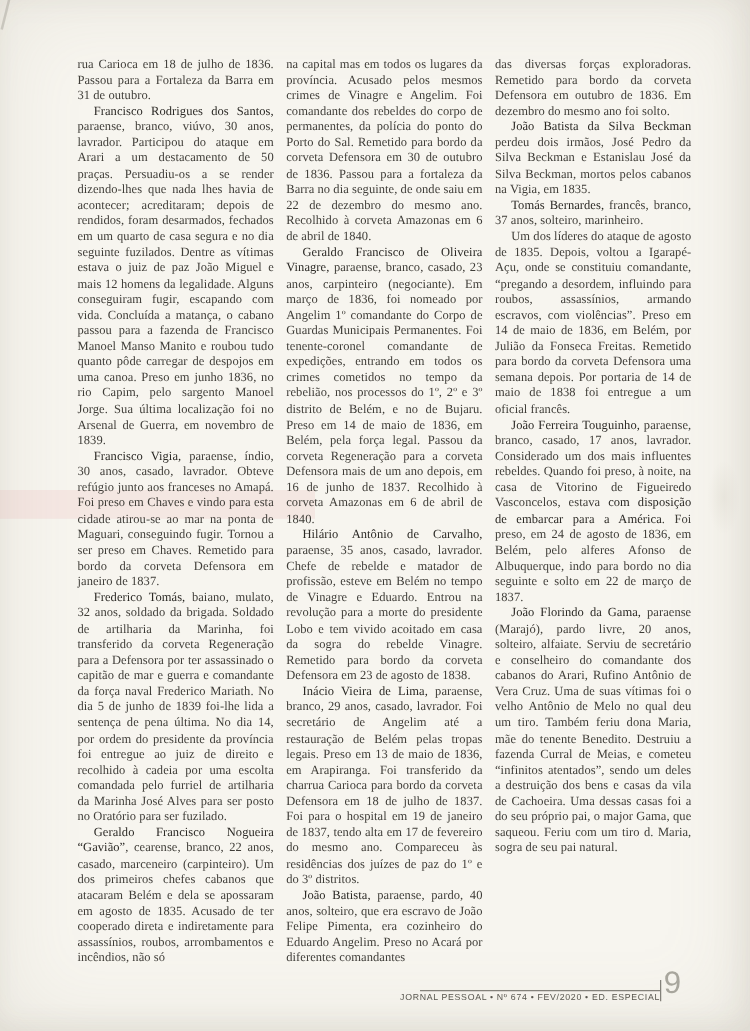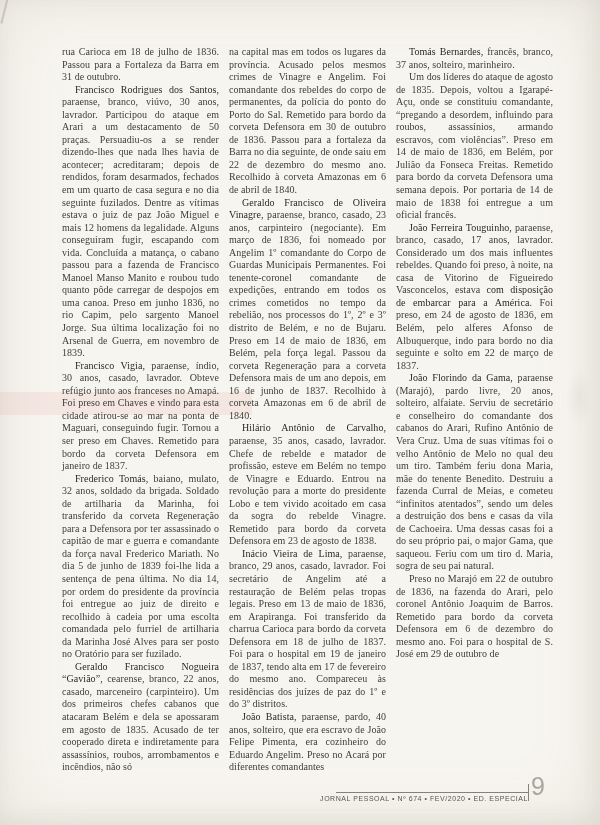--- a/index.html
+++ b/index.html
@@ -103,25 +103,26 @@
         <p class="indent"><b>Geraldo Francisco Nogueira “Gavião”</b><span>, cearense, branco, 22 anos, casado, marceneiro (carpinteiro). Um dos primeiros chefes cabanos que atacaram Belém e dela se apossaram em agosto de 1835. Acusado de ter cooperado direta e indiretamente para assassínios, roubos, arrombamentos e incêndios, não só</span></p>
       </div>
     <div class="col">
         <p class=""><span>na capital mas em todos os lugares da província. Acusado pelos mesmos crimes de Vinagre e Angelim. Foi comandante dos rebeldes do corpo de permanentes, da polícia do ponto do Porto do Sal. Remetido para bordo da corveta Defensora em 30 de outubro de 1836. Passou para a fortaleza da Barra no dia seguinte, de onde saiu em 22 de dezembro do mesmo ano. Recolhido à corveta Amazonas em 6 de abril de 1840.</span></p>
         <p class="indent"><b>Geraldo Francisco de Oliveira Vinagre,</b><span> paraense, branco, casado, 23 anos, carpinteiro (negociante). Em março de 1836, foi nomeado por Angelim 1º comandante do Corpo de Guardas Municipais Permanentes. Foi tenente-coronel comandante de expedições, entrando em todos os crimes cometidos no tempo da rebelião, nos processos do 1º, 2º e 3º distrito de Belém, e no de Bujaru. Preso em 14 de maio de 1836, em Belém, pela força legal. Passou da corveta Regeneração para a corveta Defensora mais de um ano depois, em 16 de junho de 1837. Recolhido à corveta Amazonas em 6 de abril de 1840.</span></p>
         <p class="indent"><b>Hilário Antônio de Carvalho,</b><span> paraense, 35 anos, casado, lavrador. Chefe de rebelde e matador de profissão, esteve em Belém no tempo de Vinagre e Eduardo. Entrou na revolução para a morte do presidente Lobo e tem vivido acoitado em casa da sogra do rebelde Vinagre. Remetido para bordo da corveta Defensora em 23 de agosto de 1838.</span></p>
         <p class="indent"><b>Inácio Vieira de Lima,</b><span> paraense, branco, 29 anos, casado, lavrador. Foi secretário de Angelim até a restauração de Belém pelas tropas legais. Preso em 13 de maio de 1836, em Arapiranga. Foi transferido da charrua Carioca para bordo da corveta Defensora em 18 de julho de 1837. Foi para o hospital em 19 de janeiro de 1837, tendo alta em 17 de fevereiro do mesmo ano. Compareceu às residências dos juízes de paz do 1º e do 3º distritos.</span></p>
         <p class="indent"><b>João Batista,</b><span> paraense, pardo, 40 anos, solteiro, que era escravo de João Felipe Pimenta, era cozinheiro do Eduardo Angelim. Preso no Acará por diferentes comandantes</span></p>
       </div>
     <div class="col">
+        <p class=""><span>das diversas forças exploradoras. Remetido para bordo da corveta Defensora em outubro de 1836. Em dezembro do mesmo ano foi solto.</span></p>
+        <p class="indent"><b>João Batista da Silva Beckman</b><span> perdeu dois irmãos, José Pedro da Silva Beckman e Estanislau José da Silva Beckman, mortos pelos cabanos na Vigia, em 1835.</span></p>
         <p class="indent"><b>Tomás Bernardes,</b><span> francês, branco, 37 anos, solteiro, marinheiro.</span></p>
         <p class="indent"><span>Um dos líderes do ataque de agosto de 1835. Depois, voltou a Igarapé-Açu, onde se constituiu comandante, “pregando a desordem, influindo para roubos, assassínios, armando escravos, com violências”. Preso em 14 de maio de 1836, em Belém, por Julião da Fonseca Freitas. Remetido para bordo da corveta Defensora uma semana depois. Por portaria de 14 de maio de 1838 foi entregue a um oficial francês.</span></p>
         <p class="indent"><b>João Ferreira Touguinho,</b><span> paraense, branco, casado, 17 anos, lavrador. Considerado um dos mais influentes rebeldes. Quando foi preso, à noite, na casa de Vitorino de Figueiredo Vasconcelos, estava </span><b>com disposição de embarcar para a América</b><span>. Foi preso, em 24 de agosto de 1836, em Belém, pelo alferes Afonso de Albuquerque, indo para bordo no dia seguinte e solto em 22 de março de 1837.</span></p>
         <p class="indent"><b>João Florindo da Gama,</b><span> paraense (Marajó), pardo livre, 20 anos, solteiro, alfaiate. Serviu de secretário e conselheiro do comandante dos cabanos do Arari, Rufino Antônio de Vera Cruz. Uma de suas vítimas foi o velho Antônio de Melo no qual deu um tiro. Também feriu dona Maria, mãe do tenente Benedito. Destruiu a fazenda Curral de Meias, e cometeu “infinitos atentados”, sendo um deles a destruição dos bens e casas da vila de Cachoeira. Uma dessas casas foi a do seu próprio pai, o major Gama, que saqueou. Feriu com um tiro d. Maria, sogra de seu pai natural.</span></p>
-        <p class="indent"><span>Preso no Marajó em 22 de outubro de 1836, na fazenda do Arari, pelo coronel Antônio Joaquim de Barros. Remetido para bordo da corveta Defensora em 6 de dezembro do mesmo ano. Foi para o hospital de S. José em 29 de outubro de</span></p>
       </div>
   </div>
 
   <div class="footer-rule"></div>
   <div class="footer-tick"></div>
   <div class="footer-info">JORNAL PESSOAL • Nº 674 • FEV/2020 • ED. ESPECIAL</div>
   <div class="page-number">9</div>
 </div>
 
 </body></html>

